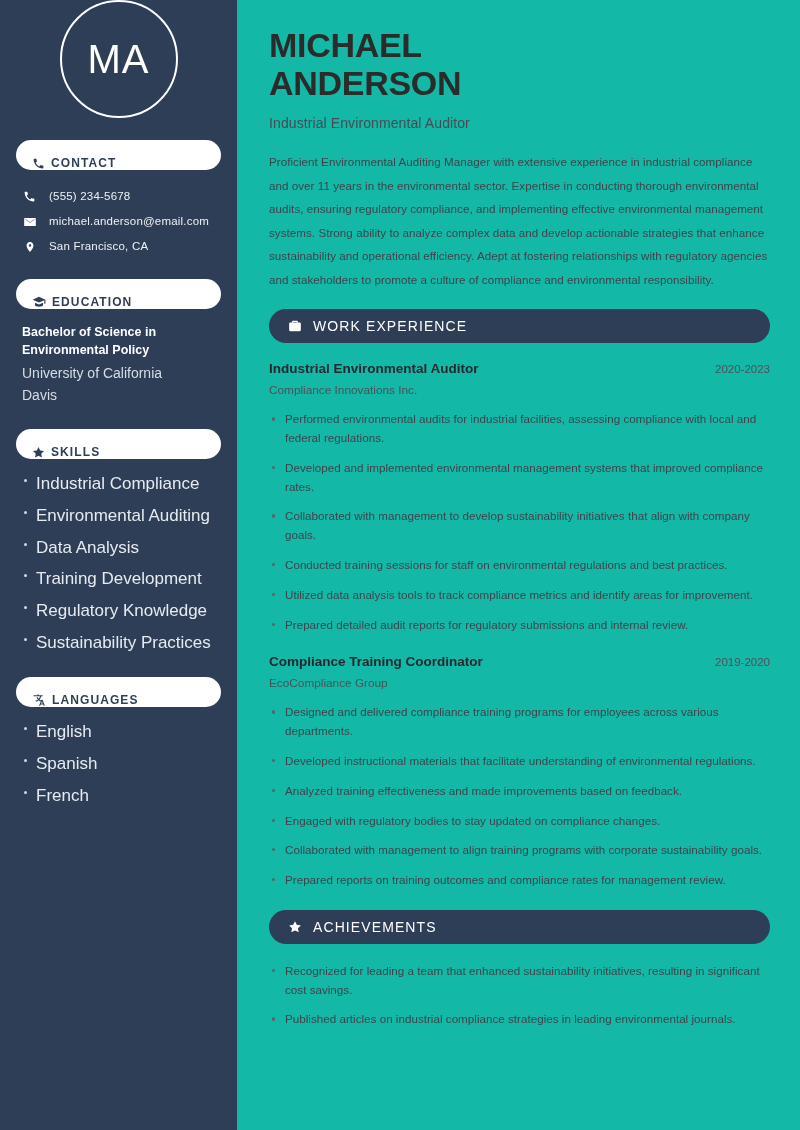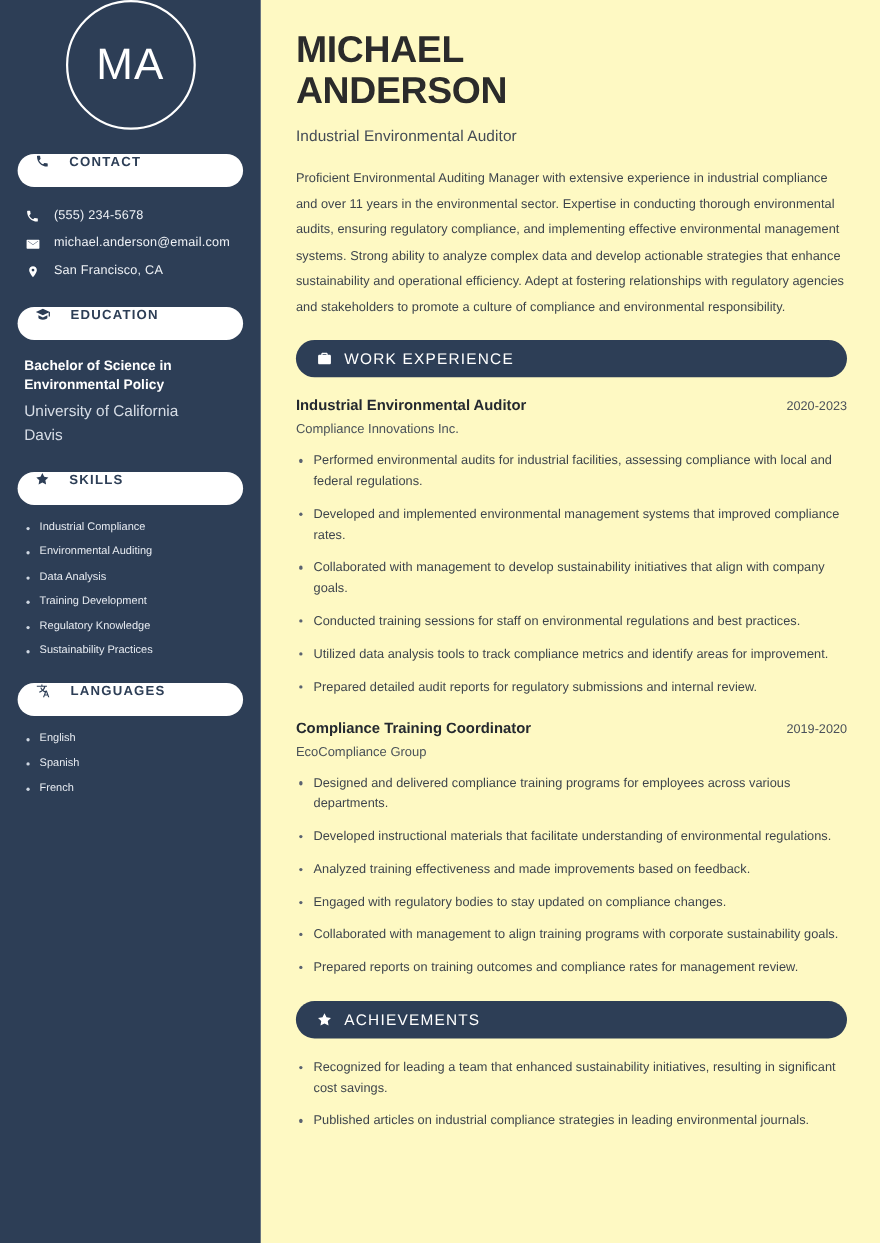--- a/index.html
+++ b/index.html
@@ -53,22 +53,22 @@
     font-weight: 400;
     letter-spacing: 1px;
   }
 
   .pill {
     background: #ffffff;
     color: #2d3e56;
     border-radius: 20px;
     height: 30px;
     display: flex;
-    align-items: flex-start;
-    gap: 18px;
+    align-items: flex-end;
+    gap: 6px;
     padding: 0 16px;
     margin-bottom: 14px;
   }
 
   .pill-label {
     font-size: 12px;
     font-weight: bold;
     letter-spacing: 1.1px;
   }
 
@@ -114,42 +114,42 @@
   .edu-school {
     font-size: 14px;
     color: #d7dde6;
     line-height: 1.55;
   }
 
   .side-list { list-style: none; padding: 0 6px; margin-bottom: 22px; }
 
   .side-list li {
     position: relative;
-    font-size: 10px;
+    font-size: 17px;
     color: #e7ebf1;
     padding-left: 14px;
     line-height: 1.35;
     margin-bottom: 9px;
   }
 
   .side-list li::before {
     content: "";
     position: absolute;
     left: 2px;
     top: 6px;
     width: 3px;
     height: 3px;
     border-radius: 50%;
     background: #cfd7e2;
   }
 
   
   .main {
     flex: 1;
-    background: #fef9c3;
+    background: #14b8a6;
     padding: 26px 30px 0 32px;
     overflow: hidden;
   }
 
   .name {
     font-size: 34px;
     font-weight: bold;
     line-height: 1.12;
     color: #2b2b2b;
     letter-spacing: -0.3px;

